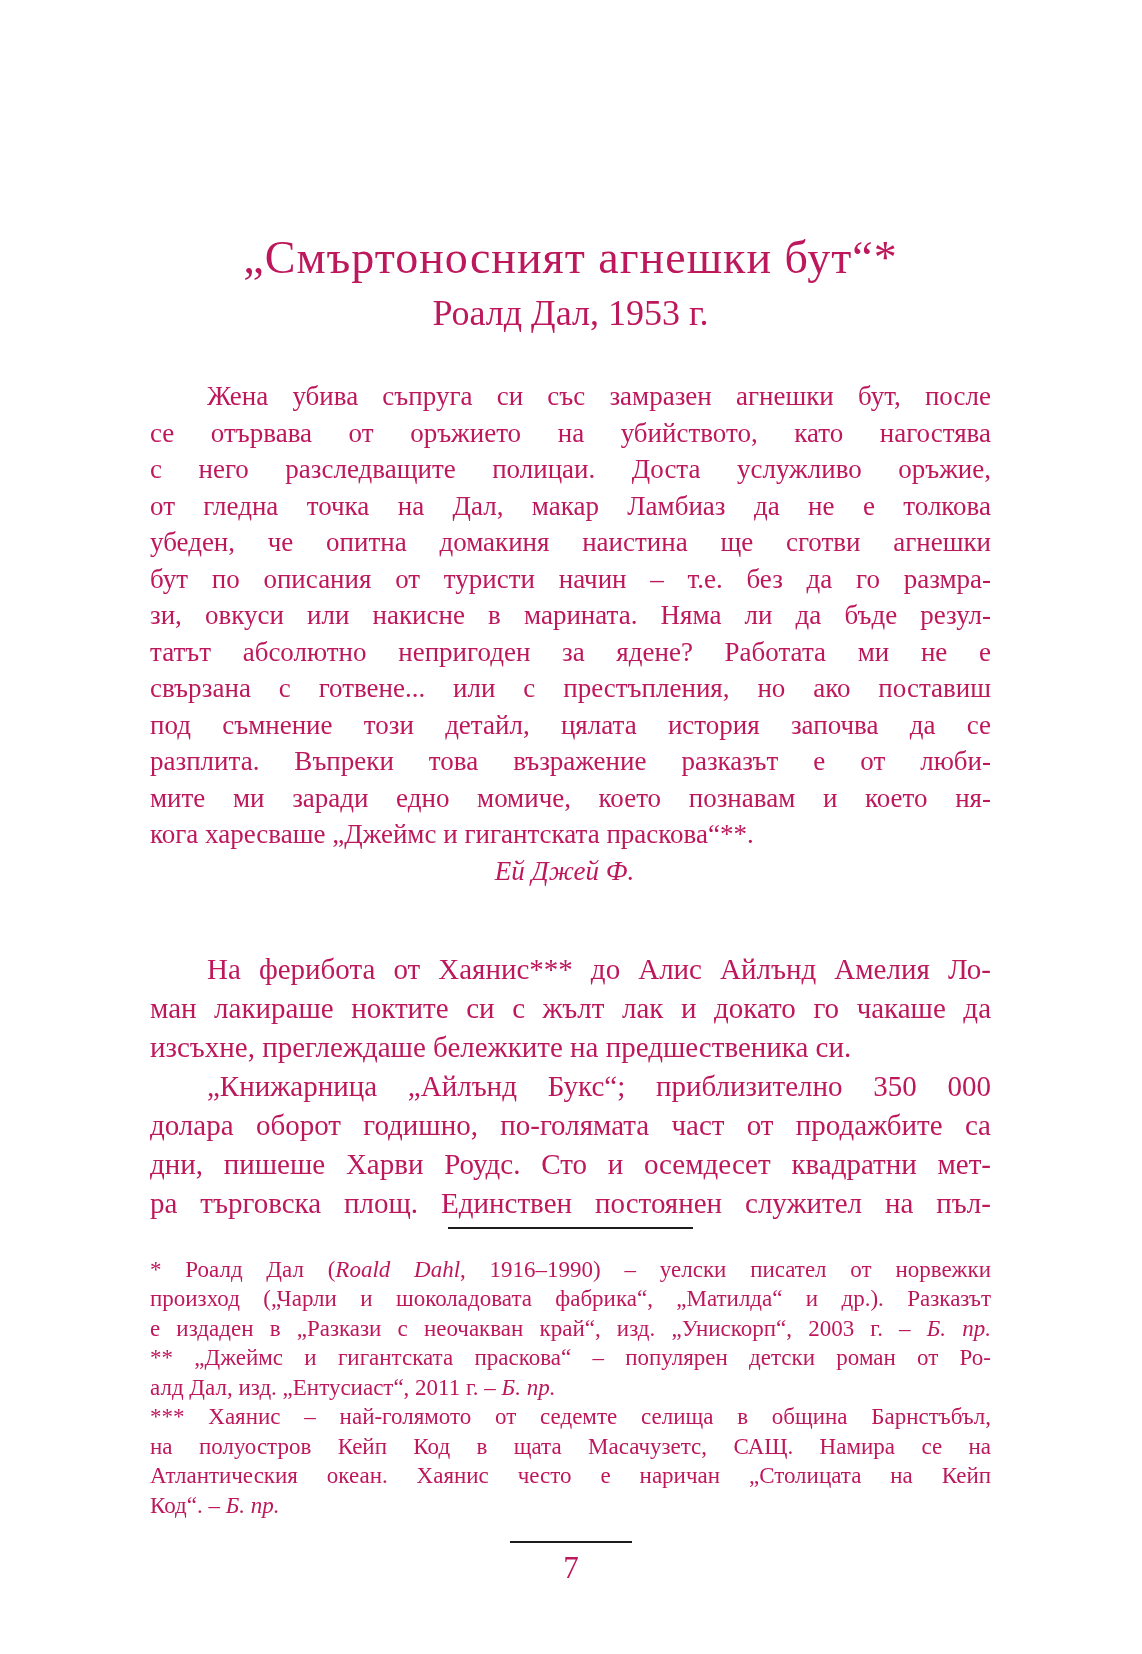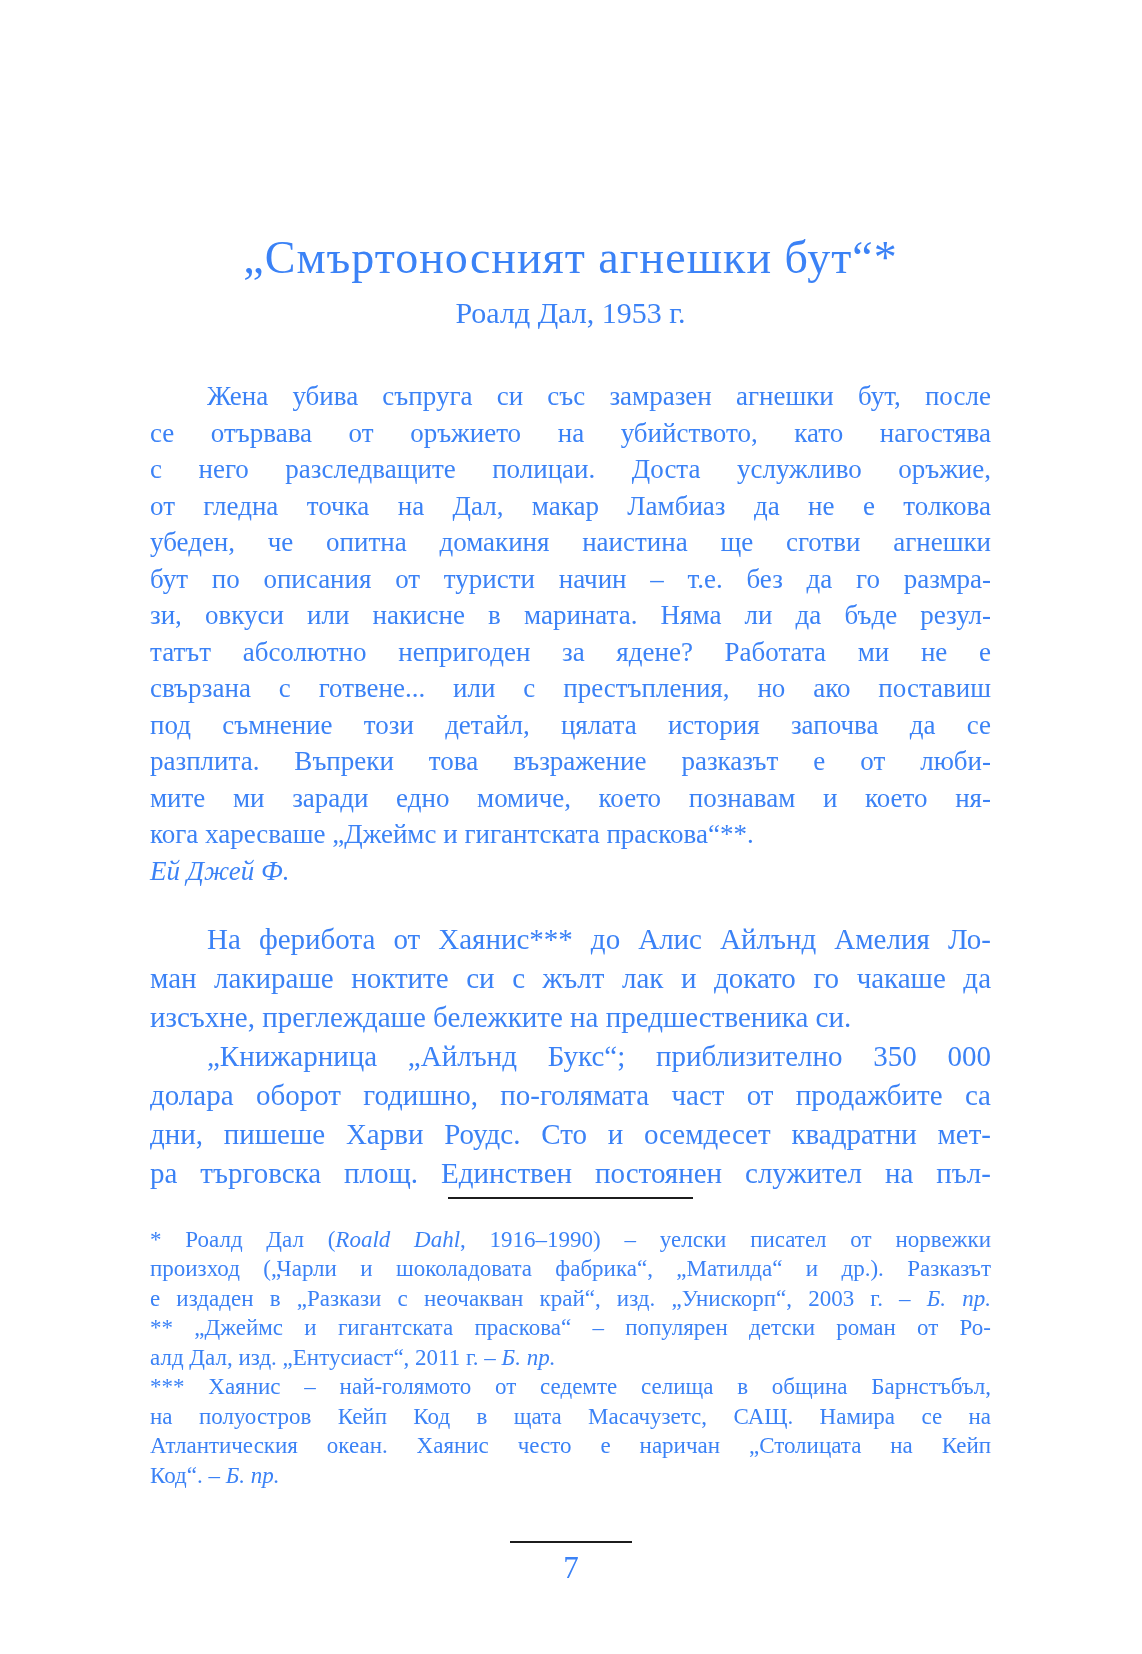--- a/index.html
+++ b/index.html
@@ -6,58 +6,58 @@
     margin: 0;
     padding: 0;
     background: #e8e8e8;
   }
   .page {
     position: relative;
     width: 1142px;
     height: 1654px;
     margin: 0 auto;
     background: #ffffff;
-    color: #3b82f6;
+    color: #be185d;
     font-family: "Liberation Serif", "DejaVu Serif", serif;
     overflow: hidden;
   }
   .column {
     position: absolute;
     left: 150px;
     top: 0;
     width: 841px;
   }
   .title {
     padding-top: 232px;
     font-size: 46px;
     line-height: 52px;
     letter-spacing: 1px;
     text-align: center;
     white-space: nowrap;
   }
   .subtitle {
     margin-top: 10px;
-    font-size: 30px;
+    font-size: 36px;
     line-height: 38px;
     text-align: center;
   }
   .epigraph {
     margin-top: 46px;
     font-size: 27px;
     line-height: 36.5px;
   }
   .signature {
     font-style: italic;
     font-size: 27px;
     line-height: 37px;
-    text-align: left;
+    text-align: center;
     padding-right: 12px;
   }
   .body-text {
-    margin-top: 30px;
+    margin-top: 60px;
     font-size: 29px;
     line-height: 39px;
   }
   .fn-rule {
     margin-top: 4px;
     width: 245px;
     border: 0;
     border-top: 2px solid #1c1c1c;
   }
   .footnotes {

